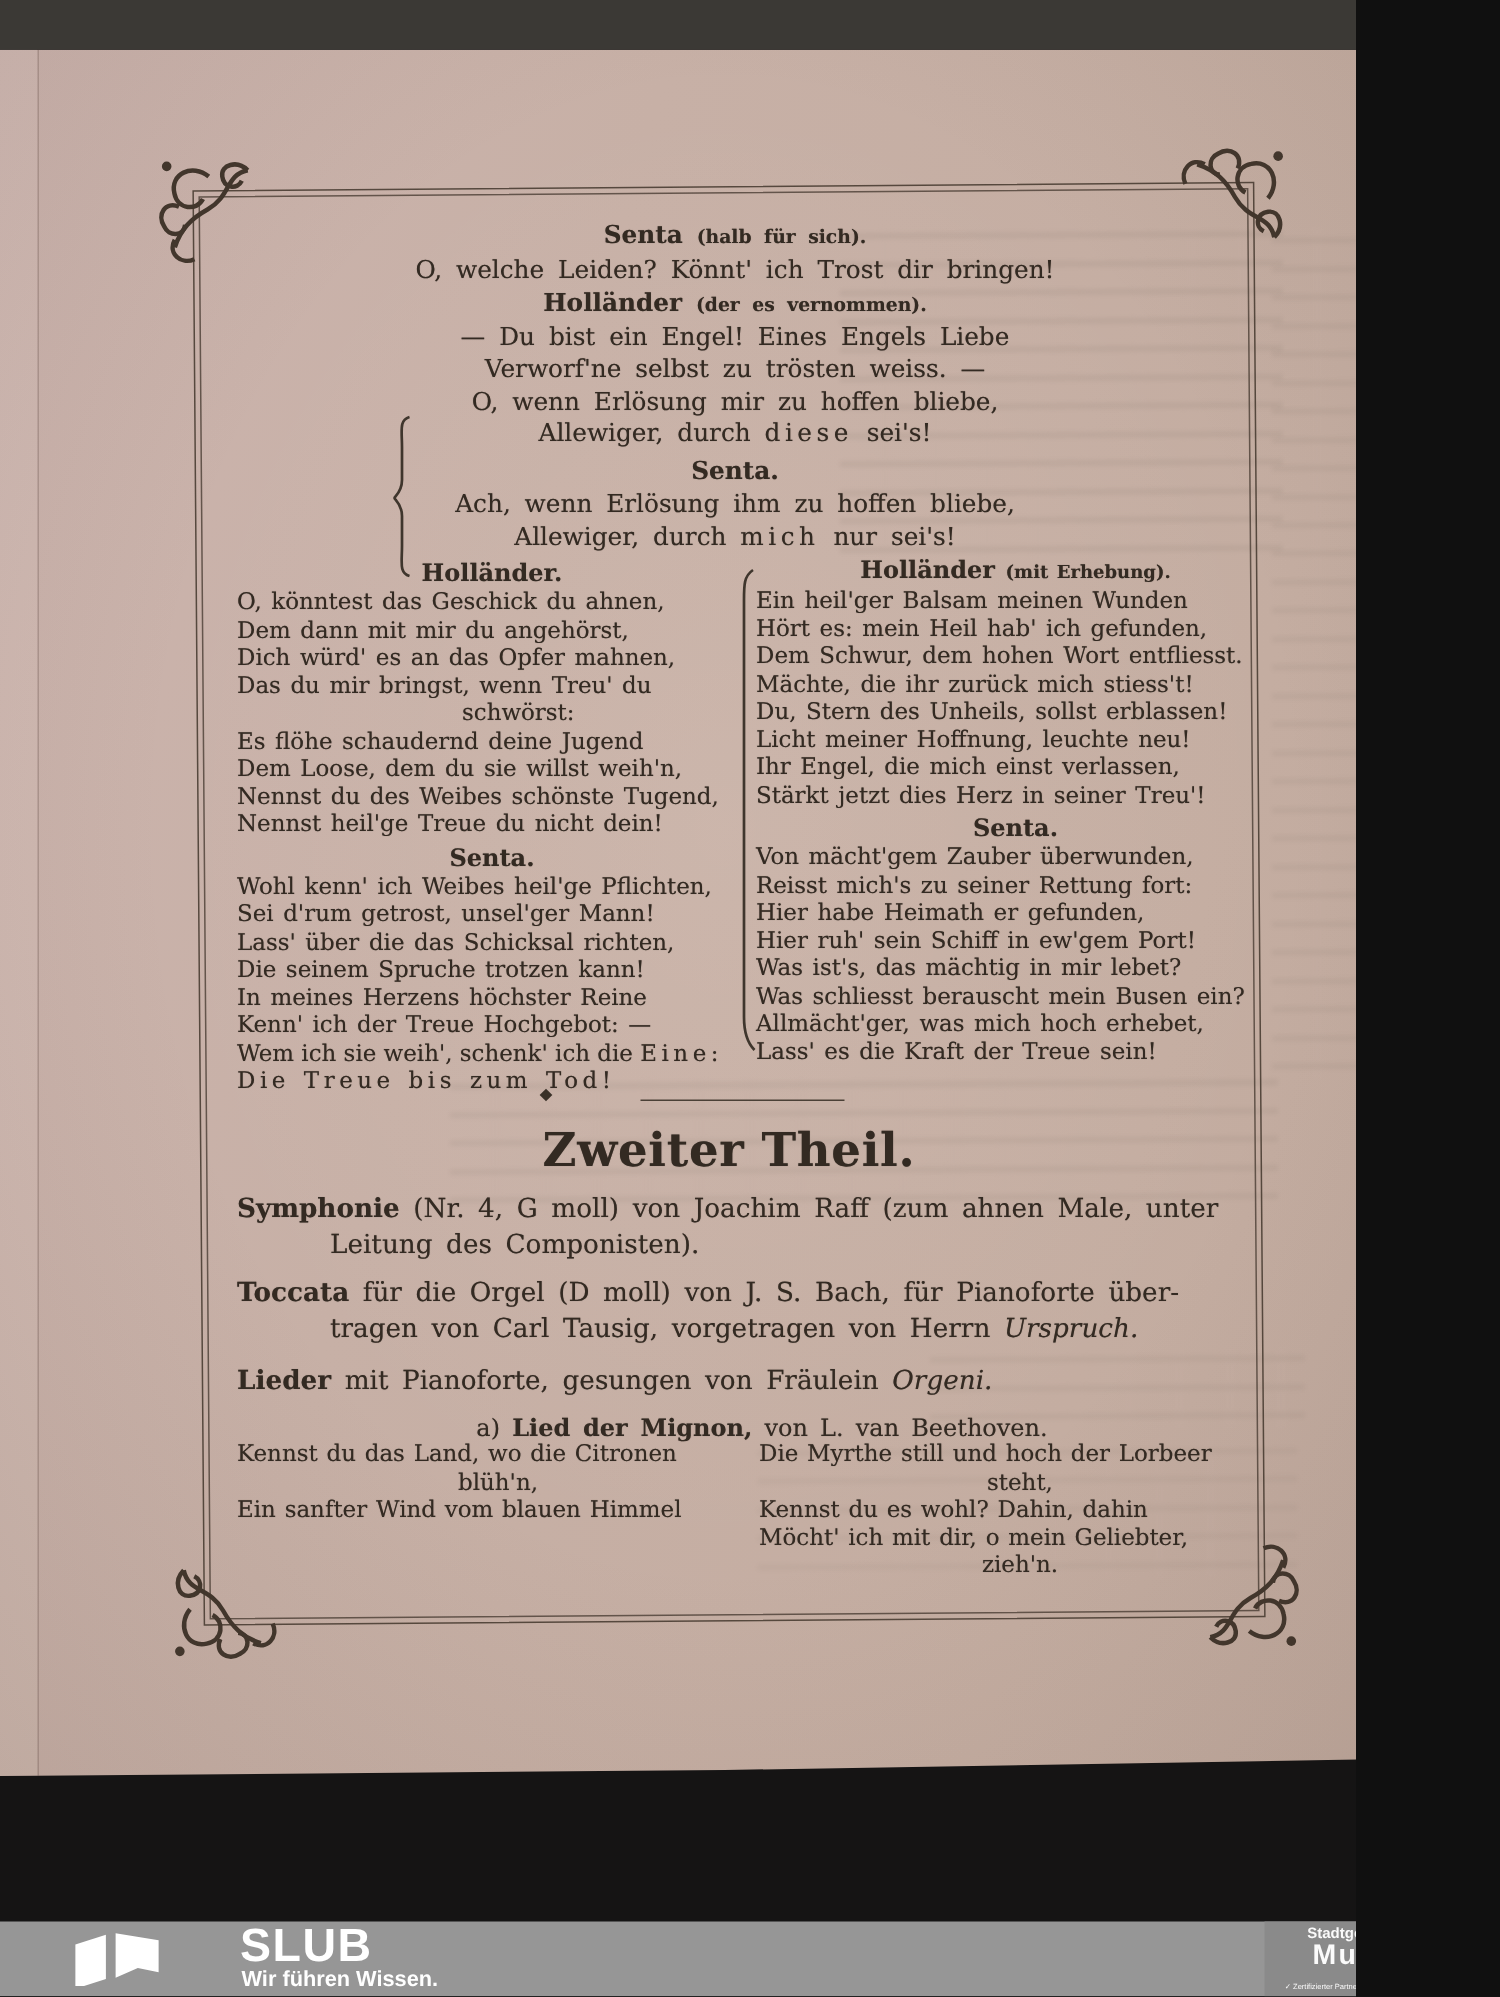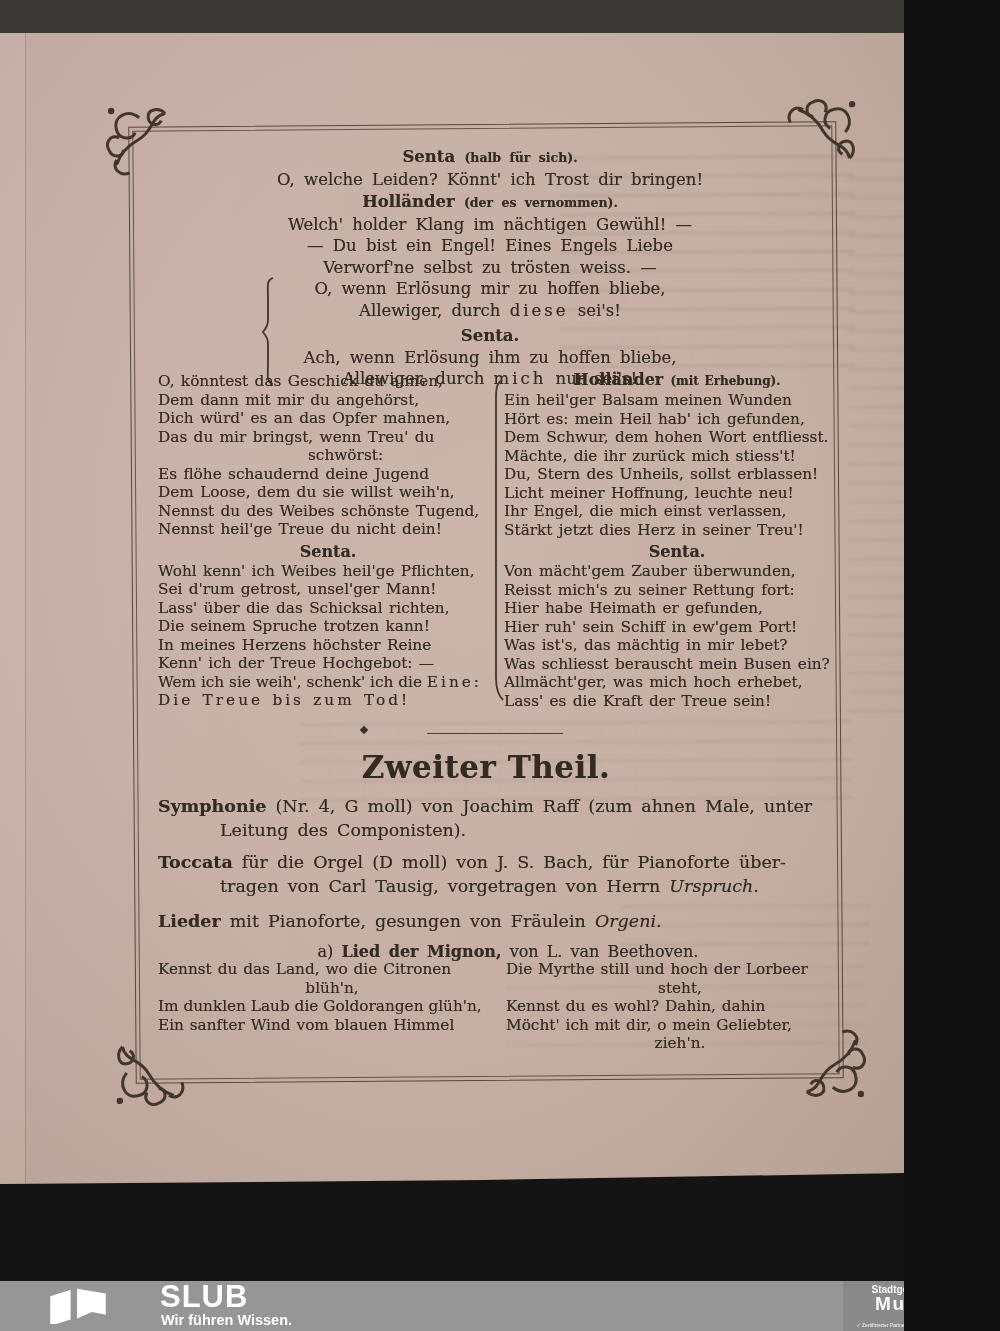--- a/index.html
+++ b/index.html
@@ -150,37 +150,37 @@
   <div class="abs top-block ink">
     <div class="h-row">
       <span class="speaker">Senta</span>
       <span class="direction">(halb für sich).</span>
     </div>
     <div>O, welche Leiden? Könnt' ich Trost dir bringen!</div>
     <div class="h-row">
       <span class="speaker">Holländer</span>
       <span class="direction">(der es vernommen).</span>
     </div>
-    <div>Welch' holder Klang im nächtigen Gewühl! —</div>
     <div>— Du bist ein Engel! Eines Engels Liebe</div>
     <div>Verworf'ne selbst zu trösten weiss. —</div>
     <div>O, wenn Erlösung mir zu hoffen bliebe,</div>
     <div><span>Allewiger, durch </span><span class="g">diese</span><span> sei's!</span></div>
     <div class="h-row" style="margin-top:3px;">
       <span class="speaker">Senta.</span>
     </div>
     <div>Ach, wenn Erlösung ihm zu hoffen bliebe,</div>
     <div><span>Allewiger, durch </span><span class="g">mich</span><span> nur sei's!</span></div>
   </div>
 
   <svg class="abs" style="left:260px;top:276px;" width="16" height="112">
     <path class="brace-svg" d="M13,2 C6,4 8,11 8,22 L8,44 C8,52 3,55 3,56 C3,57 8,60 8,68 L8,88 C8,99 6,106 13,108"></path>
   </svg>
 
   <div class="abs col col-left ink">
+    <div class="head">Holländer.</div>
     <div>O, könntest das Geschick du ahnen,</div>
     <div>Dem dann mit mir du angehörst,</div>
     <div>Dich würd' es an das Opfer mahnen,</div>
     <div>Das du mir bringst, wenn Treu' du</div>
     <div class="hang">schwörst:</div>
     <div>Es flöhe schaudernd deine Jugend</div>
     <div>Dem Loose, dem du sie willst weih'n,</div>
     <div>Nennst du des Weibes schönste Tugend,</div>
     <div>Nennst heil'ge Treue du nicht dein!</div>
     <div class="head" style="margin-top:3px;">Senta.</div>
@@ -235,21 +235,20 @@
     <div class="cont"><span>tragen von Carl Tausig, vorgetragen von Herrn </span><span class="it">Urspruch.</span></div>
     <div class="sp12"></div>
     <div><span class="lead">Lieder</span><span> mit Pianoforte, gesungen von Fräulein </span><span class="it">Orgeni.</span></div>
     <div class="sp6"></div>
     <div class="mignon"><span>a) </span><span class="lead">Lied der Mignon,</span><span> von L. van Beethoven.</span></div>
   </div>
 
   <div class="abs poem poem-left ink">
     <div>Kennst du das Land, wo die Citronen</div>
     <div class="c">blüh'n,</div>
-    <div style="word-spacing:0;">Im dunklen Laub die Goldorangen glüh'n,</div>
     <div>Ein sanfter Wind vom blauen Himmel</div>
   </div>
   <div class="abs poem poem-right ink">
     <div>Die Myrthe still und hoch der Lorbeer</div>
     <div class="c">steht,</div>
     <div>Kennst du es wohl? Dahin, dahin</div>
     <div>Möcht' ich mit dir, o mein Geliebter,</div>
     <div class="c">zieh'n.</div>
   </div>
 

